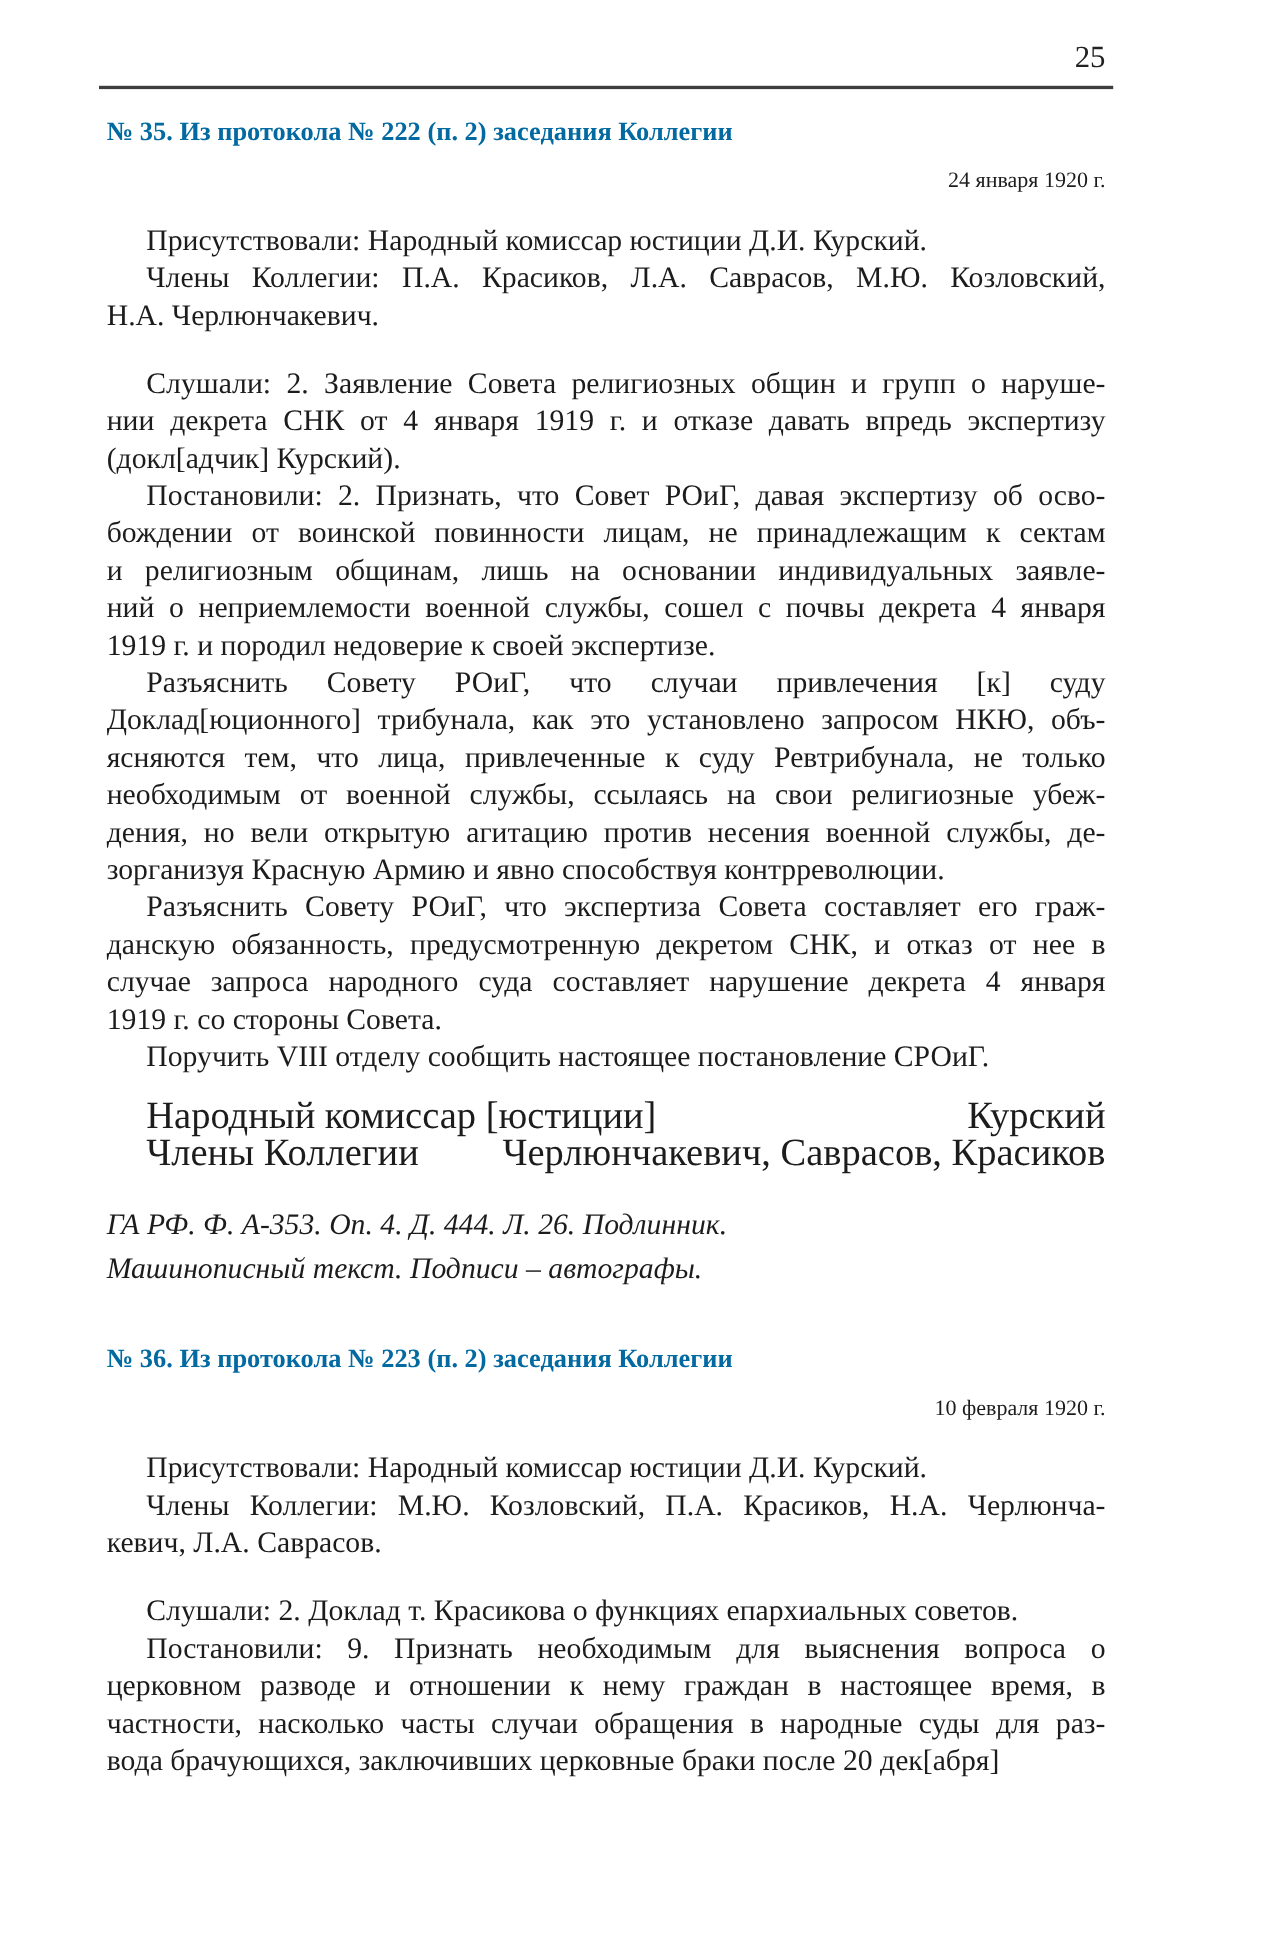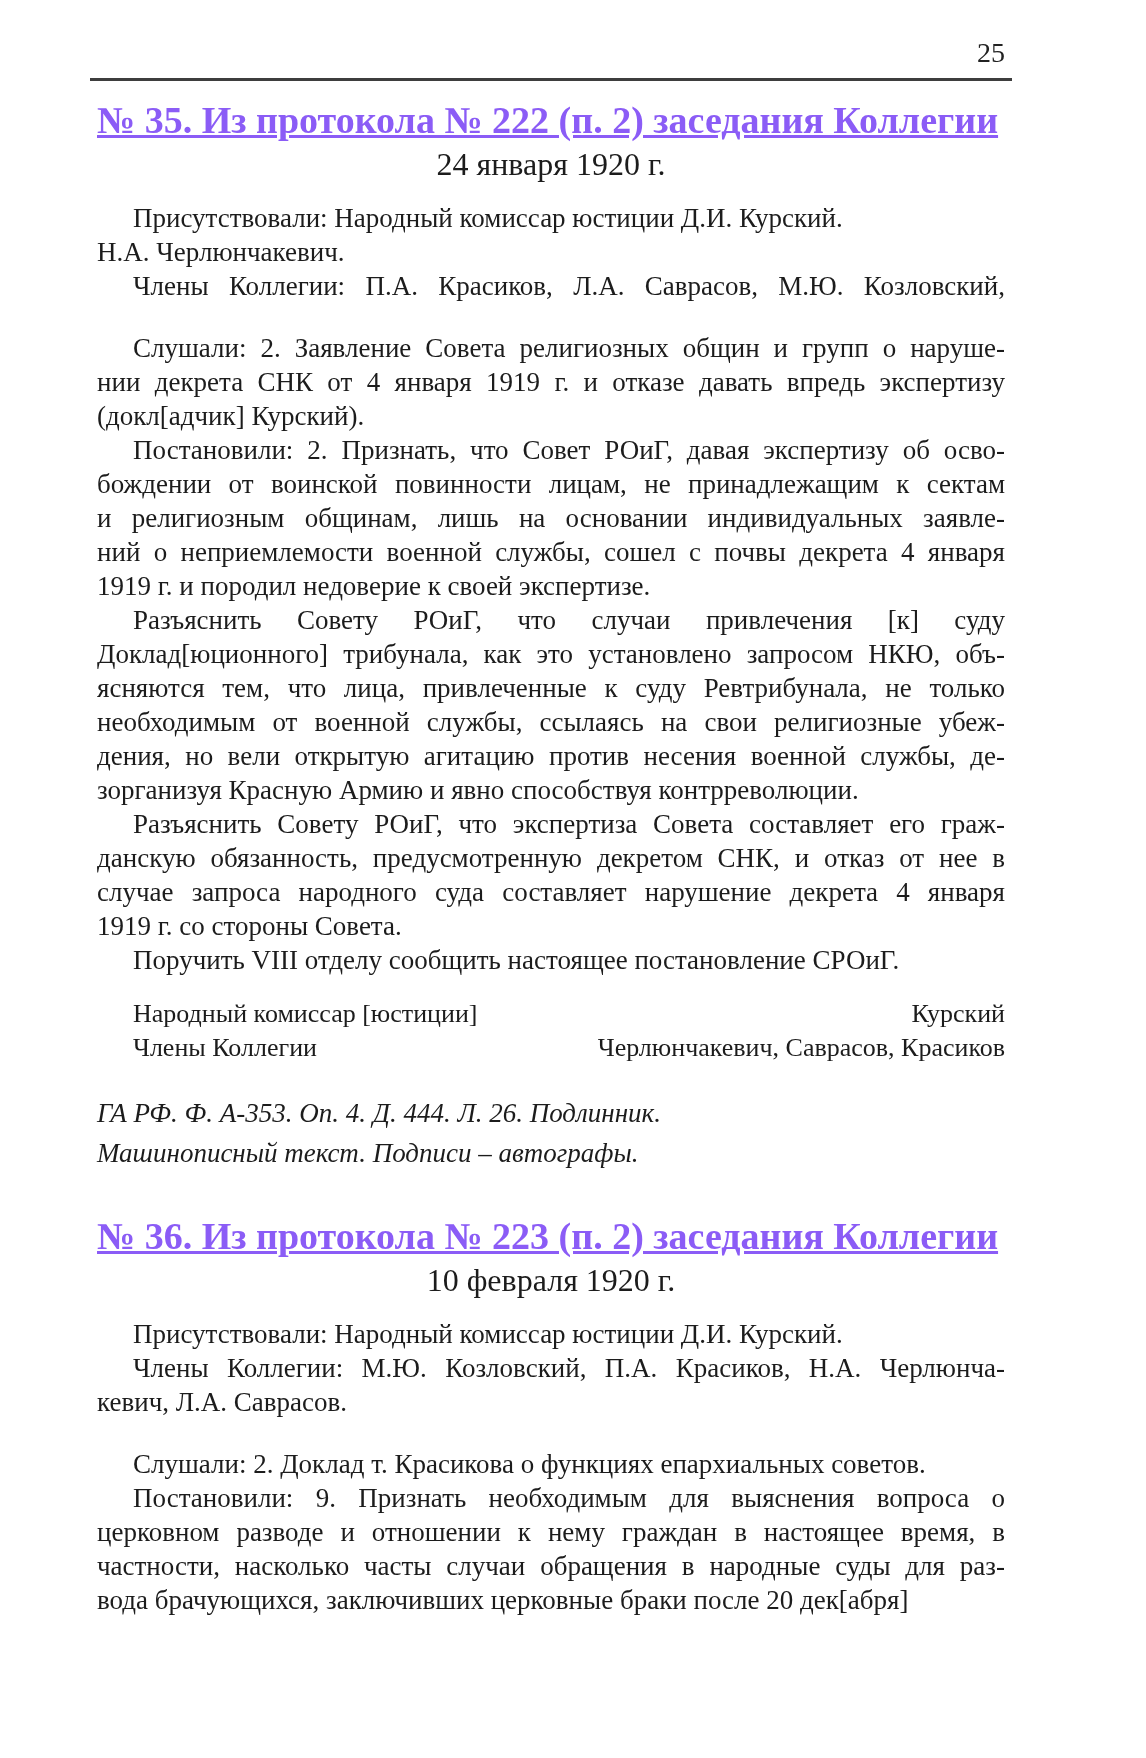--- a/index.html
+++ b/index.html
@@ -25,30 +25,29 @@
     font-size: 28px;
     line-height: 34px;
     color: #222;
   }
   .header-rule {
     border: none;
     border-top: 3px solid #3e3e3e;
     margin: 8px -7px 0 -7px;
   }
   .doc-heading {
-    font-size: 38px;
+    font-size: 24px;
     font-weight: bold;
     line-height: 38px;
     margin: 20px 0 0 0;
-    color: #8b5cf6;
-    text-decoration: underline;
+    color: #0369a1;
   }
   .doc-date {
-    text-align: center;
-    font-size: 32px;
+    text-align: right;
+    font-size: 20px;
     line-height: 34px;
     margin-top: 8px;
   }
   .doc-body {
     margin-top: 20px;
     font-size: 27px;
     line-height: 34px;
   }
   .para { margin: 0; }
   .para.space-before { margin-top: 28px; }
@@ -57,21 +56,21 @@
     text-align-last: justify;
     white-space: normal;
   }
   .line.last {
     text-align: center;
     text-align-last: left;
   }
   .line.indent { text-indent: 36px; }
   .signatures {
     margin-top: 20px;
-    font-size: 26px;
+    font-size: 35px;
     line-height: 34px;
   }
   .sig-row {
     display: flex;
     justify-content: space-between;
     padding-left: 36px;
   }
   .source {
     margin-top: 28px;
     font-style: italic;
@@ -89,22 +88,22 @@
   <hr class="header-rule">
 
   <section class="doc">
     <h1 class="doc-heading">№ 35. Из протокола № 222 (п. 2) заседания Коллегии</h1>
     <div class="doc-date">24 января 1920 г.</div>
     <div class="doc-body">
         <div class="para">
           <div class="line last indent">Присутствовали: Народный комиссар юстиции Д.И. Курский.</div>
         </div>
         <div class="para">
+          <div class="line indent">Члены Коллегии: П.А. Красиков, Л.А. Саврасов, М.Ю. Козловский,</div>
           <div class="line last">Н.А. Черлюнчакевич.</div>
-          <div class="line indent">Члены Коллегии: П.А. Красиков, Л.А. Саврасов, М.Ю. Козловский,</div>
         </div>
         <div class="para space-before">
           <div class="line indent">Слушали: 2. Заявление Совета религиозных общин и групп о наруше-</div>
           <div class="line">нии декрета СНК от 4 января 1919 г. и отказе давать впредь экспертизу</div>
           <div class="line last">(докл[адчик] Курский).</div>
         </div>
         <div class="para">
           <div class="line indent">Постановили: 2. Признать, что Совет РОиГ, давая экспертизу об осво-</div>
           <div class="line">бождении от воинской повинности лицам, не принадлежащим к сектам</div>
           <div class="line">и религиозным общинам, лишь на основании индивидуальных заявле-</div>

